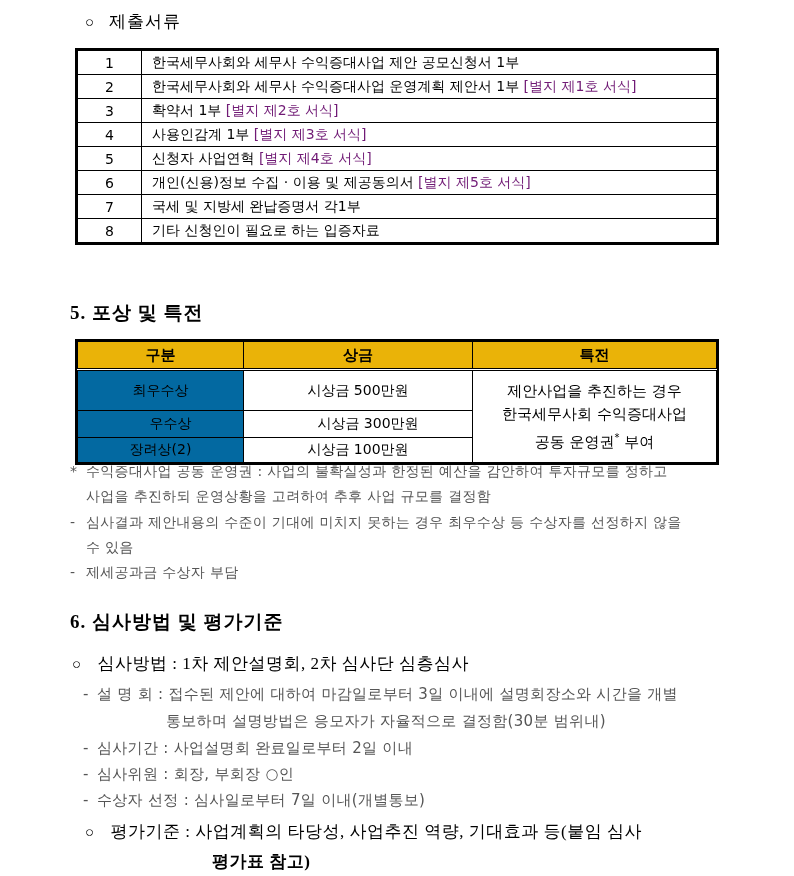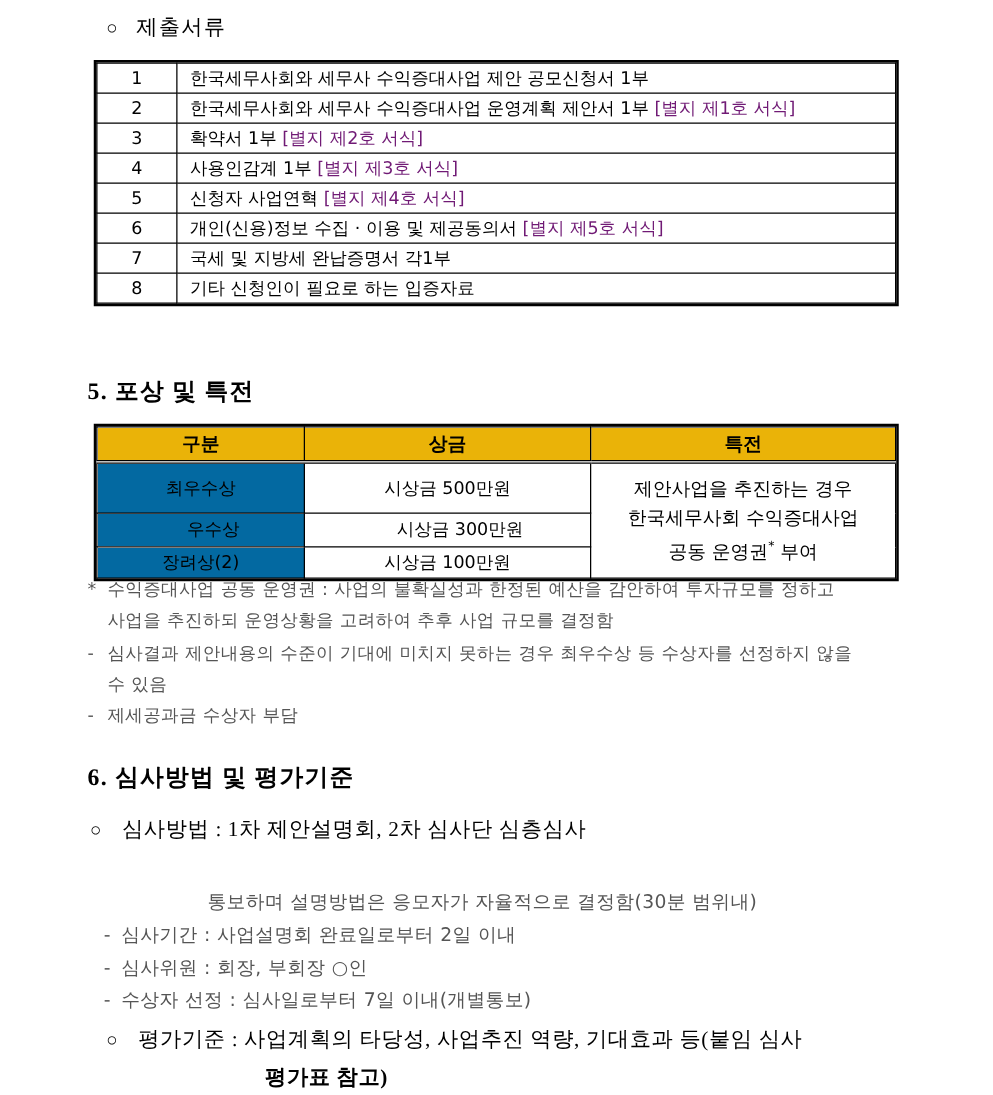--- a/index.html
+++ b/index.html
@@ -149,20 +149,23 @@
   <div class="abs note nL" style="top:564px;">
     <span class="b">-</span><span>제세공과금 수상자 부담</span>
   </div>
 
   <div class="abs sec-heading h6">6. 심사방법 및 평가기준</div>
 
   <div class="abs bigline" style="left:72px;top:652px;">
     <span class="circle">○</span><span>심사방법 : 1차 제안설명회, 2차 심사단 심층심사</span>
   </div>
 
+  <div class="abs item" style="left:83px;top:685px;">
+    <span class="b">-</span><span>설 명 회 : 접수된 제안에 대하여 마감일로부터 3일 이내에 설명회장소와 시간을 개별</span>
+  </div>
   <div class="abs item" style="left:166px;top:712px;">
     <span>통보하며 설명방법은 응모자가 자율적으로 결정함(30분 범위내)</span>
   </div>
   <div class="abs item" style="left:83px;top:739px;">
     <span class="b">-</span><span>심사기간 : 사업설명회 완료일로부터 2일 이내</span>
   </div>
   <div class="abs item" style="left:83px;top:765px;">
     <span class="b">-</span><span>심사위원 : 회장, 부회장 ○인</span>
   </div>
   <div class="abs item" style="left:83px;top:791px;">

